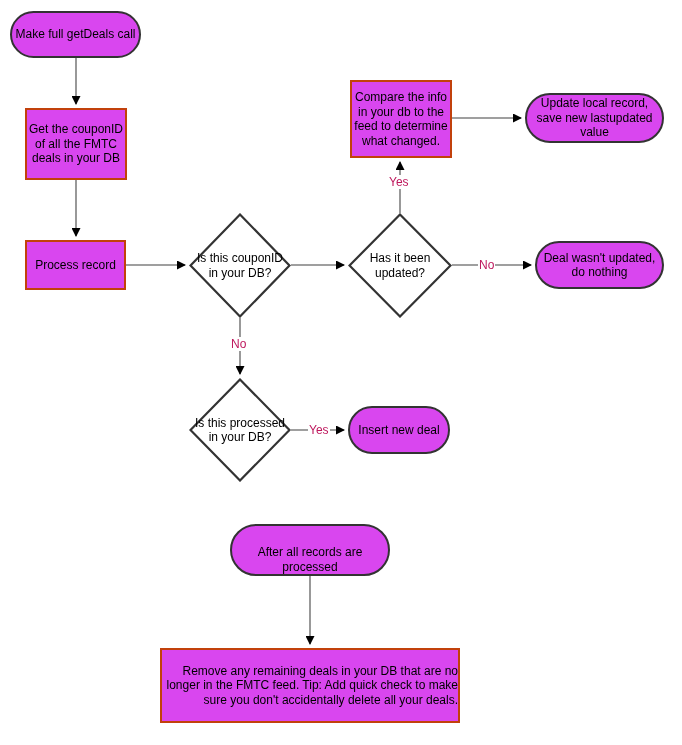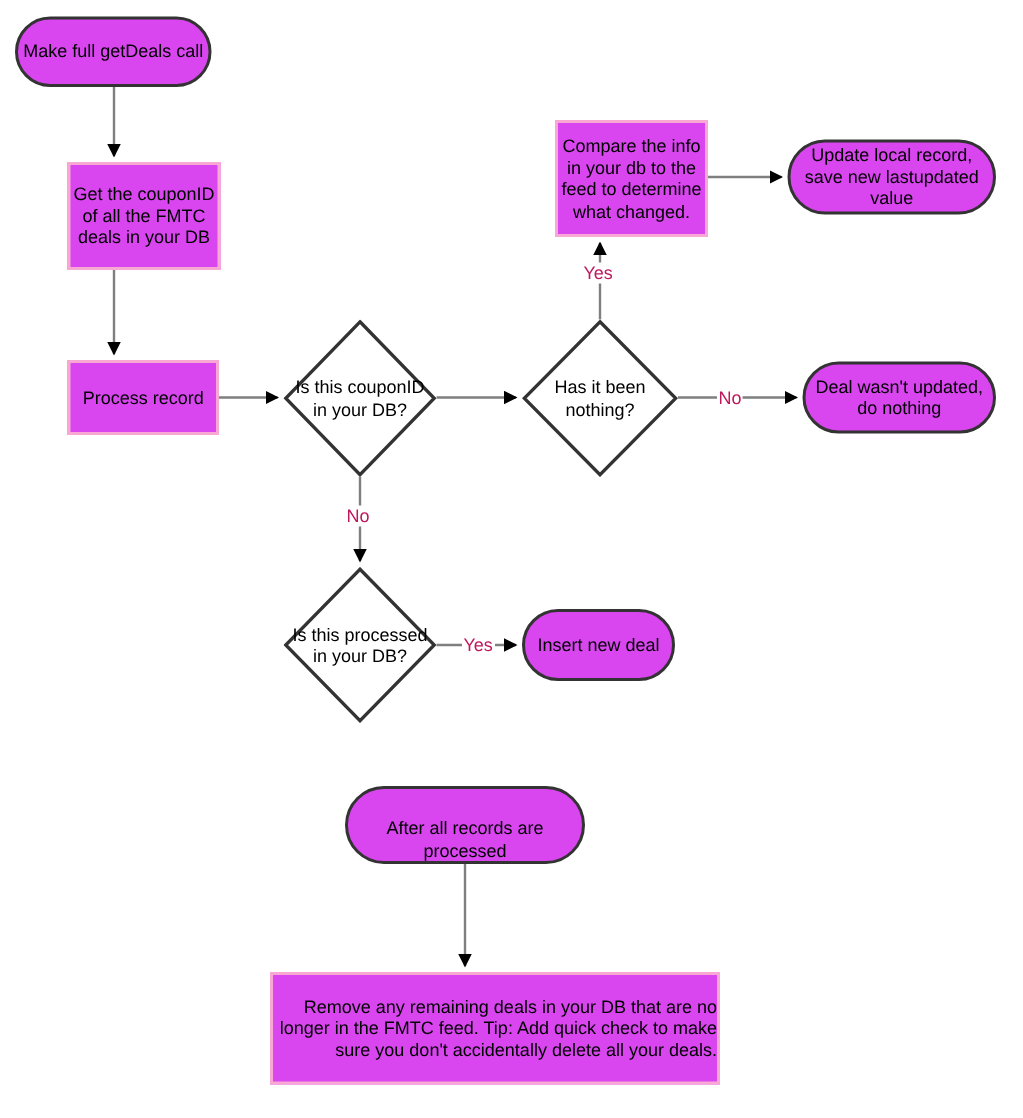--- a/index.html
+++ b/index.html
@@ -32,22 +32,21 @@
     align-items: center;
     justify-content: center;
     text-align: center;
     background: #d946ef;
     color: #000000;
     font-size: 12px;
     line-height: 14.5px;
     z-index: 2;
   }
   .node-process {
-    border: 2px solid #f9a8d4;
-    margin-left: 20px;
+    border: 2px solid #c2410c;
   }
   .node-terminal {
     border: 2px solid #333333;
     border-radius: 999px;
   }
   .node-decision {
     border: none;
     background: transparent;
   }
   .node-decision .diamond-shape {
@@ -147,21 +146,21 @@
     <svg class="diamond-shape" viewBox="0 0 102 105" preserveAspectRatio="none">
       <polygon points="51,1.5 100.5,52.5 51,103.5 1.5,52.5" fill="#ffffff" stroke="#333333" stroke-width="2.2"></polygon>
     </svg>
     <span class="txt dec-label">Is this couponID in your DB?</span>
   </div>
 
   <div class="node node-decision" style="left:348px; top:213px; width:104px; height:105px;">
     <svg class="diamond-shape" viewBox="0 0 104 105" preserveAspectRatio="none">
       <polygon points="52,1.5 102.5,52.5 52,103.5 1.5,52.5" fill="#ffffff" stroke="#333333" stroke-width="2.2"></polygon>
     </svg>
-    <span class="txt dec-label">Has it been nothing?</span>
+    <span class="txt dec-label">Has it been updated?</span>
   </div>
 
   <div class="node node-process" style="left:350px; top:80px; width:102px; height:78px;">
     <span class="txt">Compare the info in your db to the feed to determine what changed.</span>
   </div>
 
   <div class="node node-terminal" style="left:525px; top:93px; width:139px; height:50px;">
     <span class="txt">Update local record, save new lastupdated value</span>
   </div>
 

